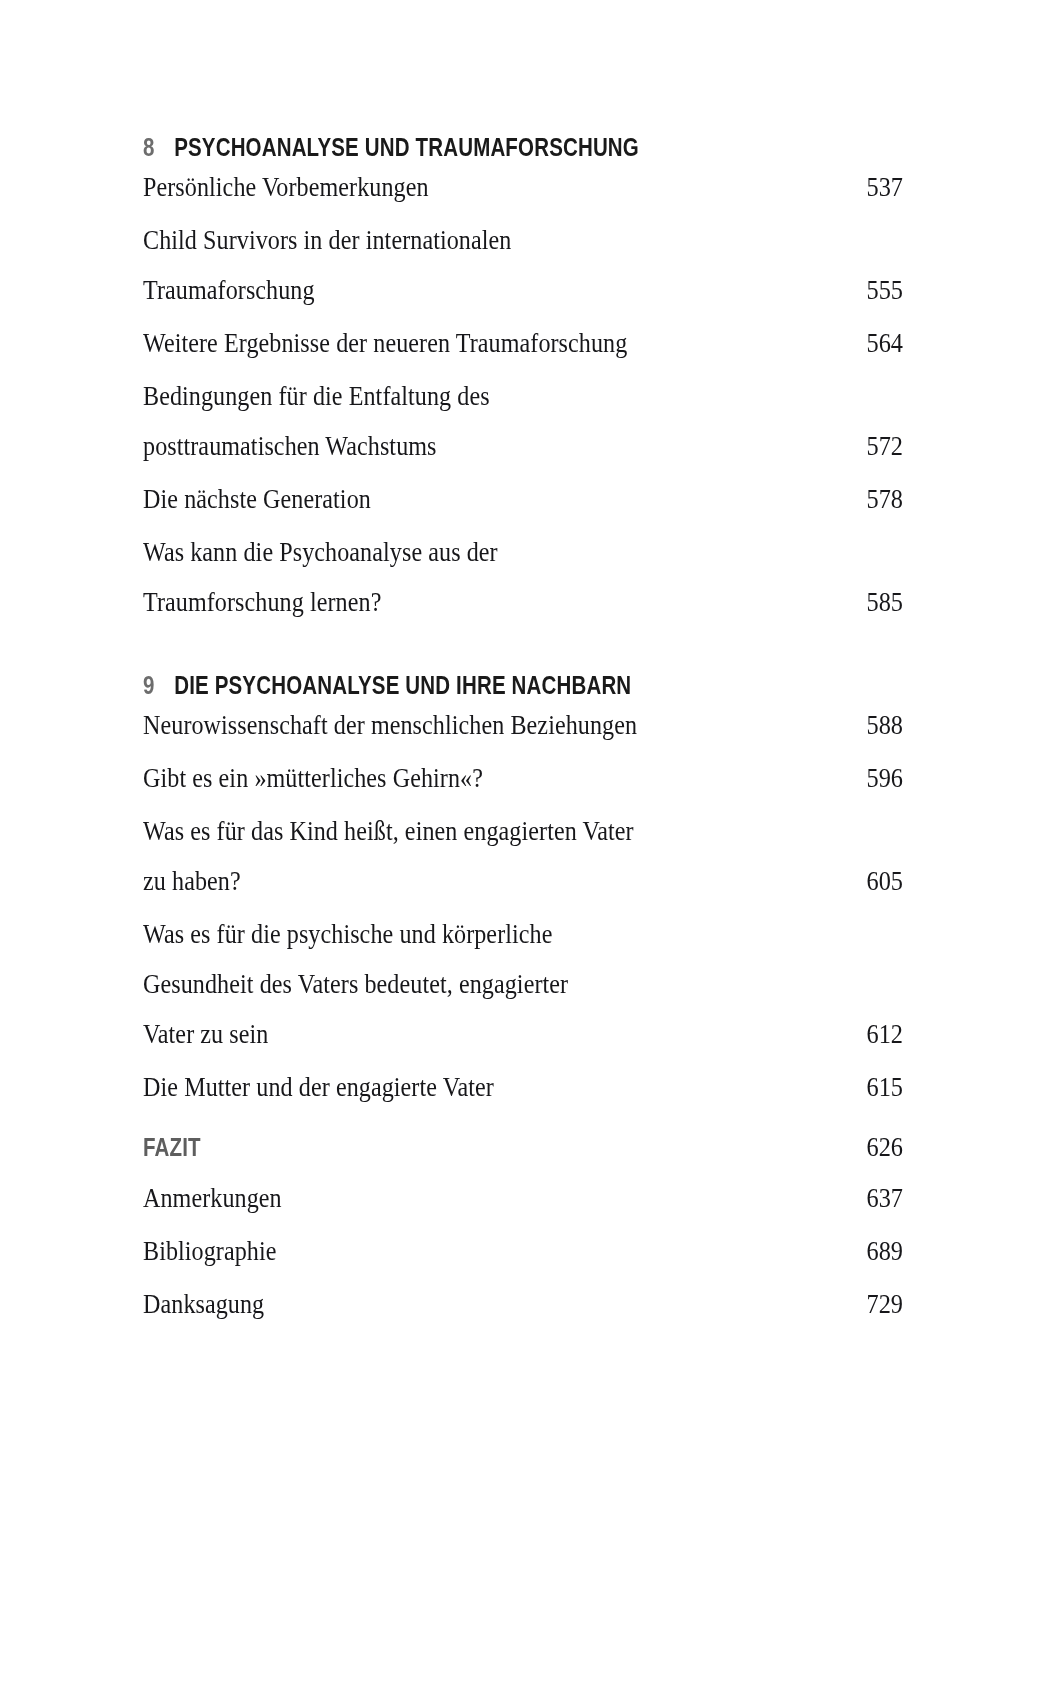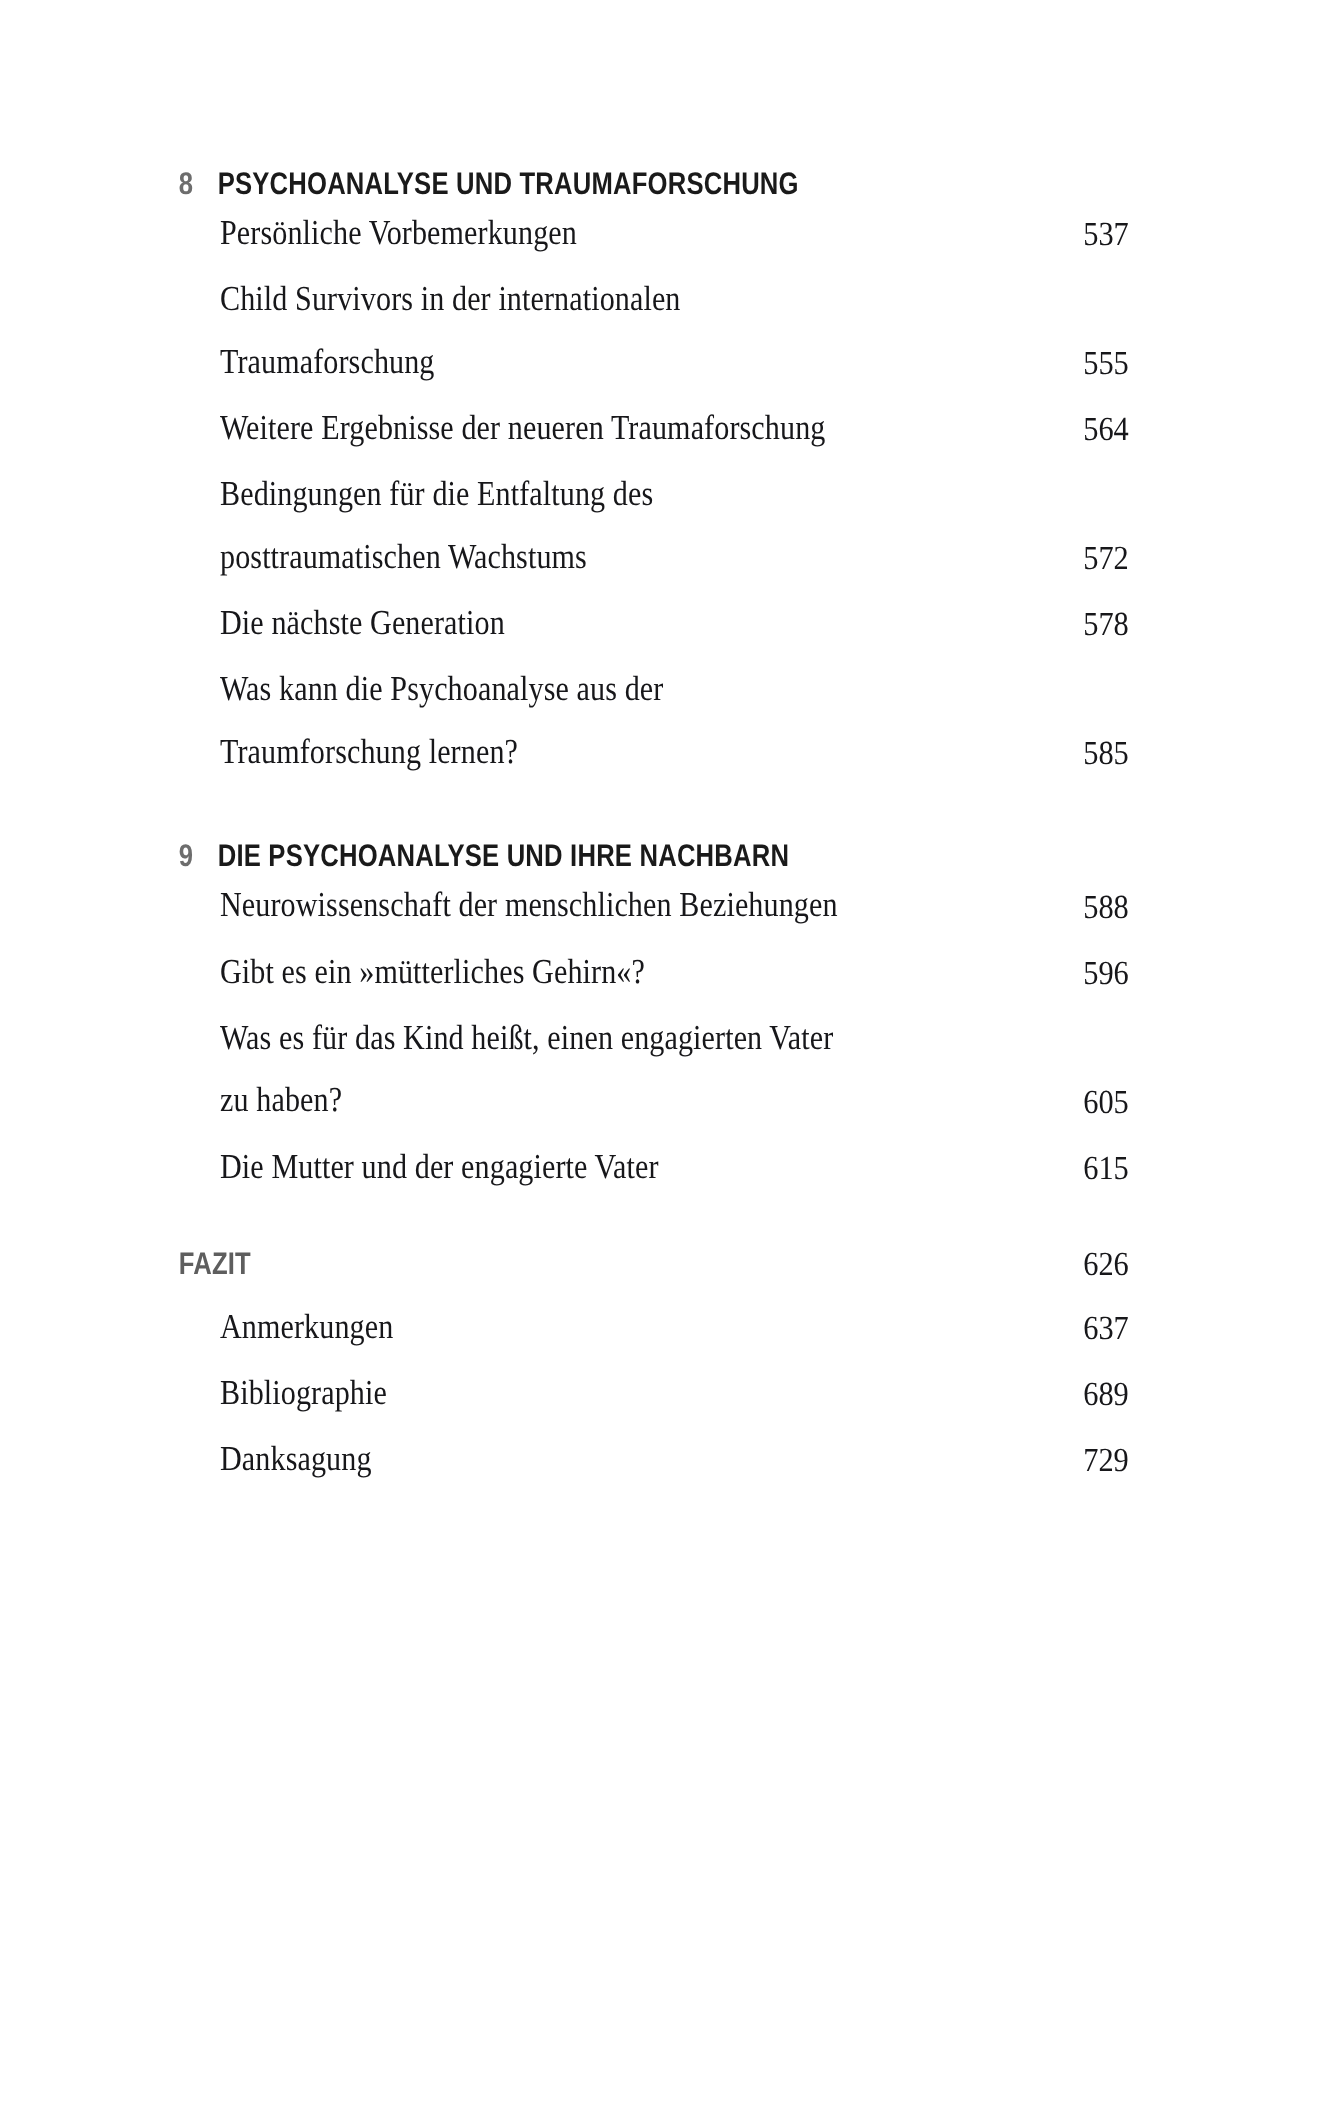--- a/index.html
+++ b/index.html
@@ -59,21 +59,20 @@
     height: 44px;
     display: flex;
     align-items: flex-end;
   }
 
   
   .entry {
     display: flex;
     align-items: flex-end;
     justify-content: space-between;
-    margin-left: 33px;
     margin-bottom: 3px;
   }
   .entry-text {
     font-family: "Liberation Serif", serif;
     font-size: 28px;
     line-height: 50px;
     color: #17171a;
     transform: scaleX(0.86);
     transform-origin: left bottom;
     white-space: pre-line;
@@ -91,21 +90,21 @@
     transform: scaleX(0.9);
     transform-origin: right bottom;
     white-space: nowrap;
   }
 
   
   .section-row {
     display: flex;
     align-items: flex-end;
     justify-content: space-between;
-    margin-top: 32px;
+    margin-top: 15px;
     margin-bottom: 6px;
   }
   .section-title {
     font-family: "Liberation Sans", sans-serif;
     font-weight: bold;
     font-size: 25px;
     letter-spacing: 0.2px;
     transform: scaleX(0.82);
     transform-origin: left bottom;
     white-space: nowrap;
@@ -185,20 +184,26 @@
       <div class="entry">
         <span class="entry-text">Gibt es ein »mütterliches Gehirn«?</span>
         <span class="entry-page">596</span>
       </div>
       <div class="entry">
         <span class="entry-text">Was es für das Kind heißt, einen engagierten Vater
 zu haben?</span>
         <span class="entry-page">605</span>
       </div>
       <div class="entry">
+        <span class="entry-text">Was es für die psychische und körperliche
+Gesundheit des Vaters bedeutet, engagierter
+Vater zu sein</span>
+        <span class="entry-page">612</span>
+      </div>
+      <div class="entry">
         <span class="entry-text">Die Mutter und der engagierte Vater</span>
         <span class="entry-page">615</span>
       </div>
     </div>
 
     <div class="section-row">
       <span class="section-title gray">FAZIT</span>
       <span class="section-page">626</span>
     </div>
 

